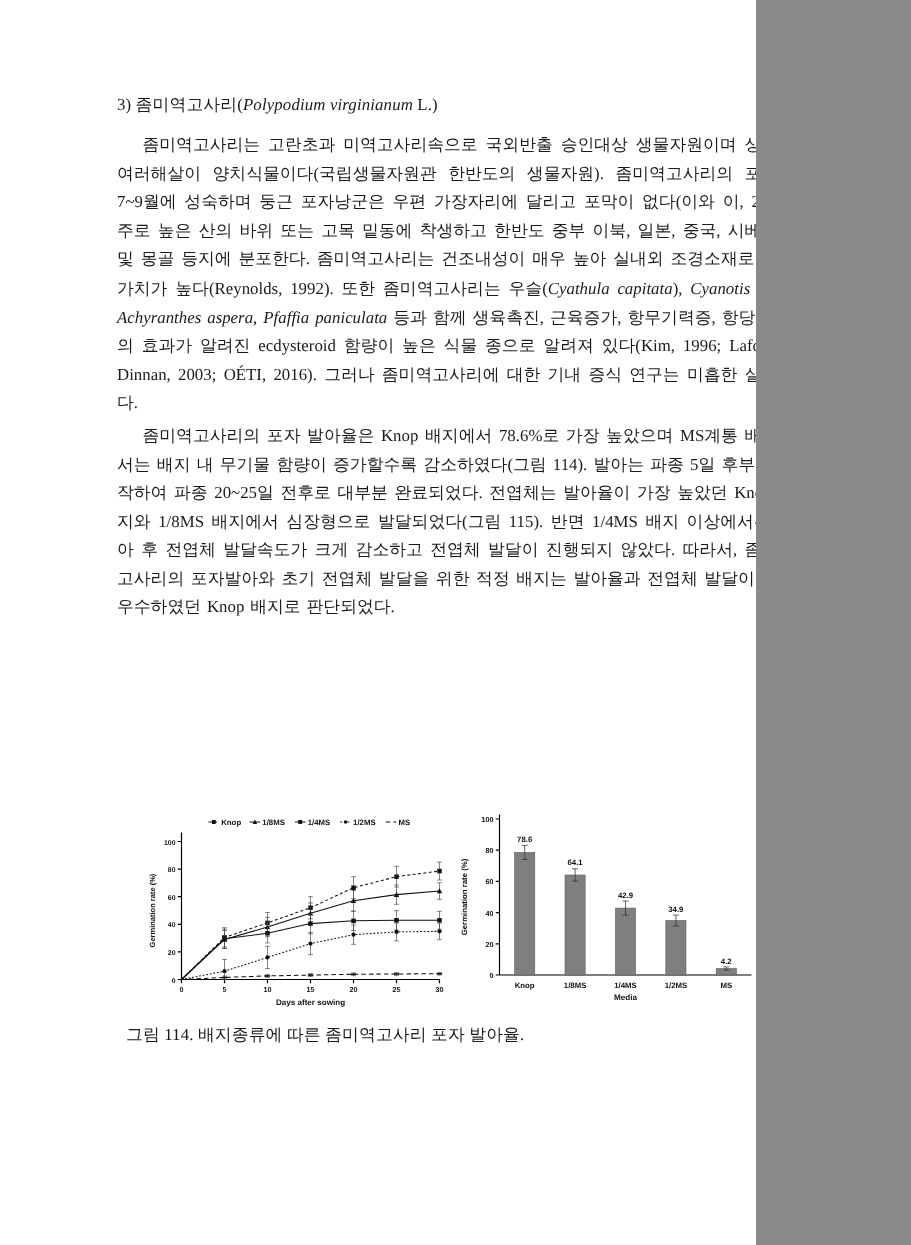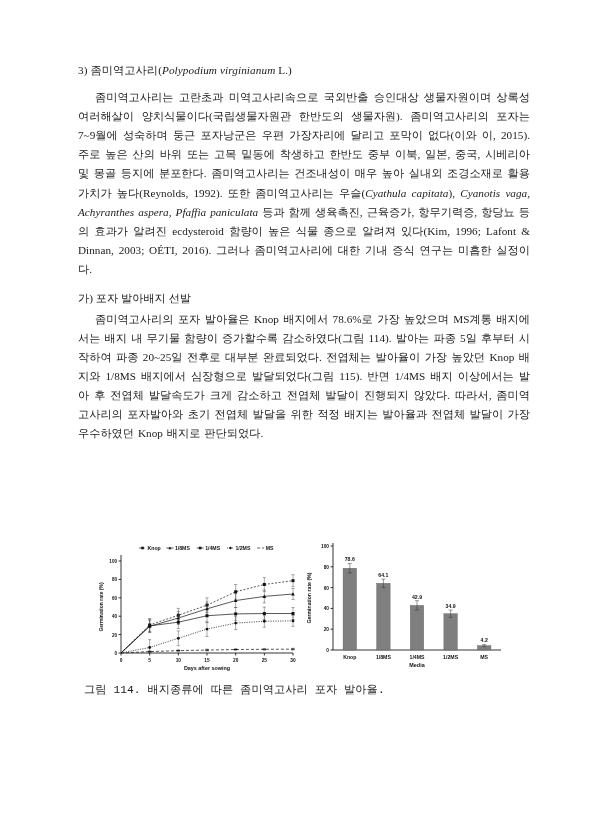--- a/index.html
+++ b/index.html
@@ -5,21 +5,21 @@
   html, body {
     margin: 0;
     padding: 0;
     background: #8a8a8a;
   }
   body {
     font-family: "Liberation Serif", "DejaVu Serif", serif;
   }
   .page {
     position: relative;
-    width: 607px;
+    width: 504px;
     height: 830px;
     background: #ffffff;
     overflow: hidden;
     box-sizing: border-box;
   }
   .content {
     position: absolute;
     left: 78px;
     top: 62px;
     width: 452px;
@@ -80,21 +80,20 @@
     width: 206px; height: 150px;
   }
   .caption {
     position: absolute;
     left: 84px;
     top: 682px;
     width: 440px;
     font-size: 11.2px;
     color: #1a1a1a;
     letter-spacing: 0.1px;
-    font-family: Liberation Mono, monospace;
   }
   .page-number {
     position: absolute;
     left: 0;
     top: 772px;
     width: 607px;
     text-align: center;
     font-size: 10.5px;
     color: #2b2b2b;
     letter-spacing: 1px;
@@ -111,21 +110,20 @@
 <div class="page">
 
   <div class="content">
 
     <div class="heading">
       <span>3) 좀미역고사리(</span><span class="sci">Polypodium virginianum</span><span> L.)</span>
     </div>
 
     <p class="body-par"><span>좀미역고사리는 고란초과 미역고사리속으로 국외반출 승인대상 생물자원이며 상록성 여러해살이 양치식물이다(국립생물자원관 한반도의 생물자원). 좀미역고사리의 포자는 7~9월에 성숙하며 둥근 포자낭군은 우편 가장자리에 달리고 포막이 없다(이와 이, 2015). 주로 높은 산의 바위 또는 고목 밑동에 착생하고 한반도 중부 이북, 일본, 중국, 시베리아 및 몽골 등지에 분포한다. 좀미역고사리는 건조내성이 매우 높아 실내외 조경소재로 활용가치가 높다(Reynolds, 1992). 또한 좀미역고사리는 우슬(</span><i>Cyathula capitata</i><span>), </span><i>Cyanotis vaga, Achyranthes aspera, Pfaffia paniculata</i><span> 등과 함께 생육촉진, 근육증가, 항무기력증, 항당뇨 등의 효과가 알려진 ecdysteroid 함량이 높은 식물 종으로 알려져 있다(Kim, 1996; Lafont &amp; Dinnan, 2003; OÉTI, 2016). 그러나 좀미역고사리에 대한 기내 증식 연구는 미흡한 실정이다.</span></p>
 
-    <div class="subheading">가) 포자 발아배지 선발</div>
 
     <p class="body-par">좀미역고사리의 포자 발아율은 Knop 배지에서 78.6%로 가장 높았으며 MS계통 배지에서는 배지 내 무기물 함량이 증가할수록 감소하였다(그림 114). 발아는 파종 5일 후부터 시작하여 파종 20~25일 전후로 대부분 완료되었다. 전엽체는 발아율이 가장 높았던 Knop 배지와 1/8MS 배지에서 심장형으로 발달되었다(그림 115). 반면 1/4MS 배지 이상에서는 발아 후 전엽체 발달속도가 크게 감소하고 전엽체 발달이 진행되지 않았다. 따라서, 좀미역고사리의 포자발아와 초기 전엽체 발달을 위한 적정 배지는 발아율과 전엽체 발달이 가장 우수하였던 Knop 배지로 판단되었다.</p>
 
   </div>
 
   <div class="figure-block">
     <div class="figure-frame">
 
       <div class="chart-left">
         <svg id="svg-line" width="203" height="150" viewBox="0 0 203 150">

